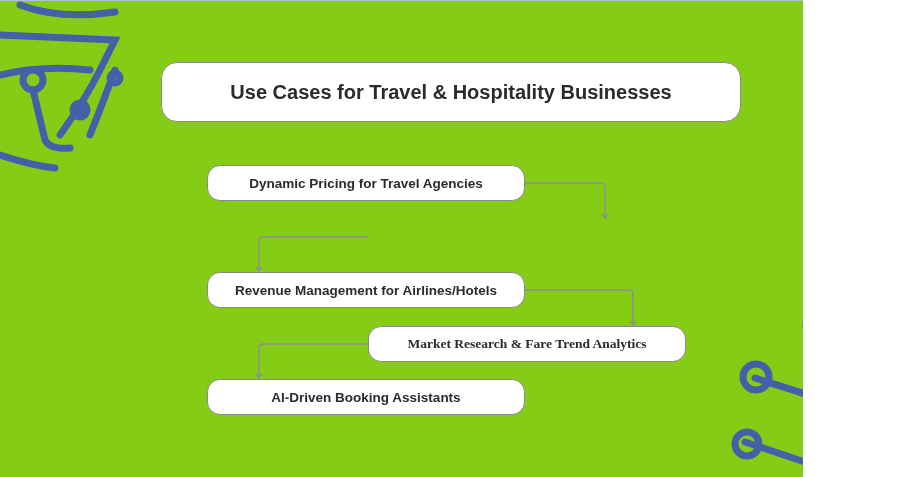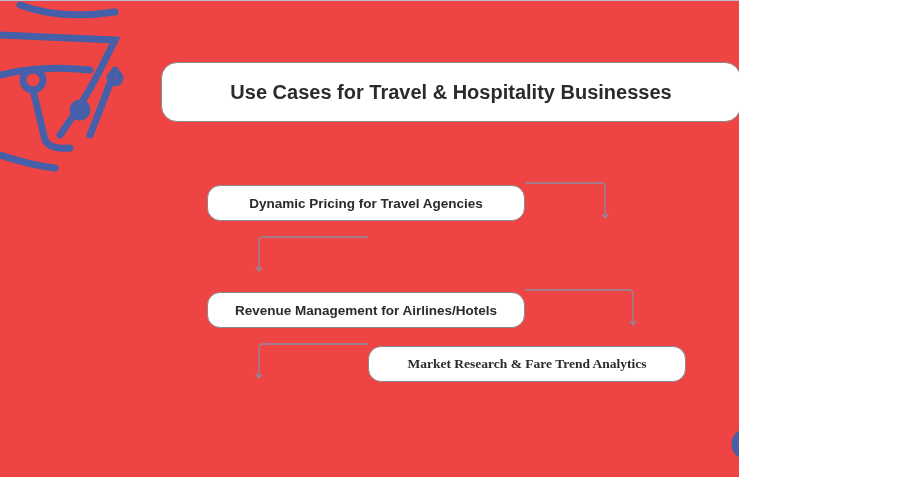--- a/index.html
+++ b/index.html
@@ -1,20 +1,20 @@
 <!DOCTYPE html>
 <html><head>
 <meta charset="utf-8">
 <style>
   html,body{margin:0;padding:0;}
   body{width:903px;height:477px;overflow:hidden;font-family:"Liberation Sans",sans-serif;}
-  .canvas{position:relative;width:739px;height:477px;background:#ef4444;overflow:hidden;}
+  .canvas{position:relative;width:803px;height:477px;background:#84cc16;overflow:hidden;}
   .deco{position:absolute;left:0;top:0;}
   .title-box{position:absolute;left:161px;top:62px;width:580px;height:60px;background:#fff;border:1.5px solid #8a8a8a;border-radius:16px;display:flex;align-items:center;justify-content:center;font-size:20px;font-weight:600;color:#2b2b2b;box-sizing:border-box;}
-  .step{position:absolute;width:318px;height:36px;background:#fff;border:1.5px solid #8a8a8a;border-radius:13px;display:flex;align-items:center;justify-content:center;font-size:13.5px;font-weight:600;color:#2b2b2b;box-sizing:border-box;margin-top:20px;}
+  .step{position:absolute;width:318px;height:36px;background:#fff;border:1.5px solid #8a8a8a;border-radius:13px;display:flex;align-items:center;justify-content:center;font-size:13.5px;font-weight:600;color:#2b2b2b;box-sizing:border-box;}
   .connectors{position:absolute;left:0;top:0;}
 </style>
 </head>
 <body>
 
 <div class="canvas">
 
   <svg class="deco" width="903" height="477">
     <g fill="none" stroke="#4560a8" stroke-width="7" stroke-linecap="round">
 
@@ -60,14 +60,15 @@
       <path d="M602 214 L605 218 L608 214"></path>
       <path d="M256 267 L259 271 L262 267"></path>
       <path d="M630 321 L633 325 L636 321"></path>
       <path d="M256 374 L259 378 L262 374"></path>
     </g>
   </svg>
 
   <div class="step" style="left:207px;top:165px;">Dynamic Pricing for Travel Agencies</div>
   <div class="step" style="left:207px;top:272px;text-align:right;">Revenue Management for Airlines/Hotels</div>
   <div class="step" style="left:368px;top:326px;font-family:Liberation Serif, serif;">Market Research &amp; Fare Trend Analytics</div>
+  <div class="step" style="left:207px;top:379px;">AI-Driven Booking Assistants</div>
 
 </div>
 
 </body></html>

